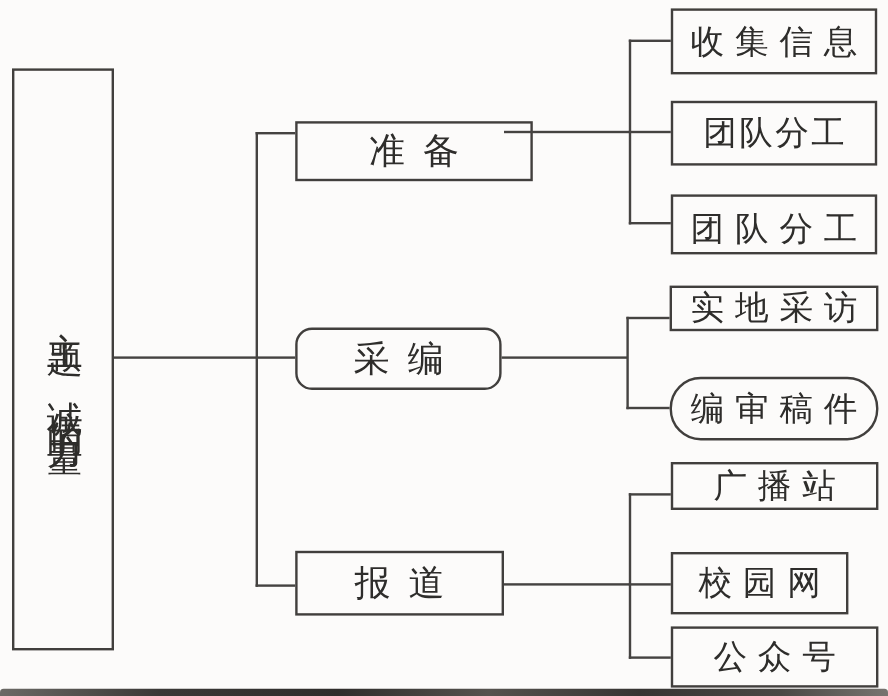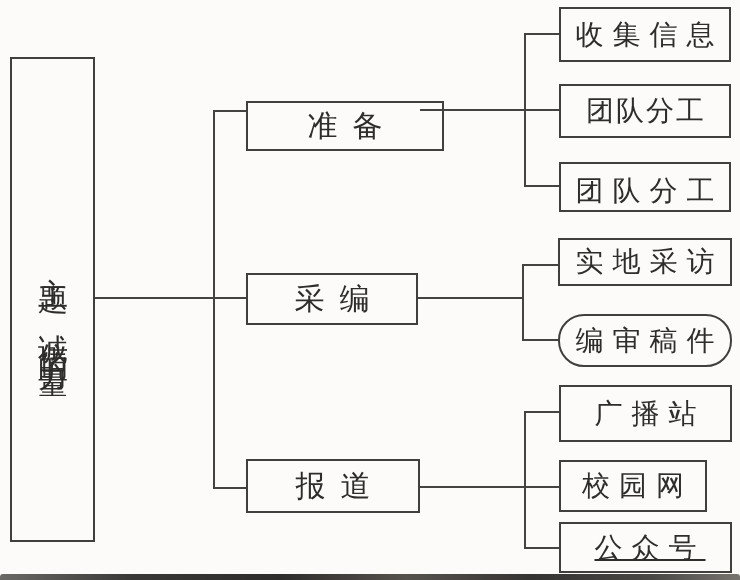--- a/index.html
+++ b/index.html
@@ -50,31 +50,31 @@
     letter-spacing: 9px;
     margin-right: -9px;
   }
   
   span[data-bind="diagram.branches.0.children.1"] {
     letter-spacing: 2px;
     margin-right: -2px;
     font-size: 28px;
   }
   #branch-prepare { left: 246px; top: 85px;  width: 198px; height: 50px; margin-top: 16px; }
-  #branch-gather  { left: 246px; top: 273px; width: 172px; height: 52px; }
+  #branch-gather  { left: 246px; top: 273px; width: 172px; height: 52px; border-radius: 14px; }
   #branch-report  { left: 246px; top: 459px; width: 174px; height: 54px; text-align: right; }
 
   #leaf-0 { left: 559px; top: 7px;   width: 172px; height: 55px; }
   #leaf-1 { left: 559px; top: 84px;  width: 172px; height: 54px; }
   #leaf-2 { left: 559px; top: 162px; width: 172px; height: 50px; align-items: flex-end; }
-  #leaf-3 { left: 558px; top: 238px; width: 174px; height: 48px; }
+  #leaf-3 { left: 558px; top: 238px; width: 174px; height: 38px; }
   #leaf-4 { left: 558px; top: 314px; width: 174px; height: 53px; border-radius: 26px; }
-  #leaf-5 { left: 559px; top: 385px; width: 173px; height: 57px; text-align: center; }
+  #leaf-5 { left: 559px; top: 385px; width: 173px; height: 40px; text-align: center; }
   #leaf-6 { left: 559px; top: 460px; width: 148px; height: 52px; align-items: center; }
-  #leaf-7 { left: 559px; top: 522px; width: 173px; height: 51px; text-decoration: underline; }
+  #leaf-7 { left: 559px; top: 522px; width: 173px; height: 51px; }
 
   .line {
     position: absolute;
     background: #454341;
   }
   
   .scan-edge {
     position: absolute;
     left: 0; top: 574px; width: 740px; height: 6px;
     background: linear-gradient(to right,

